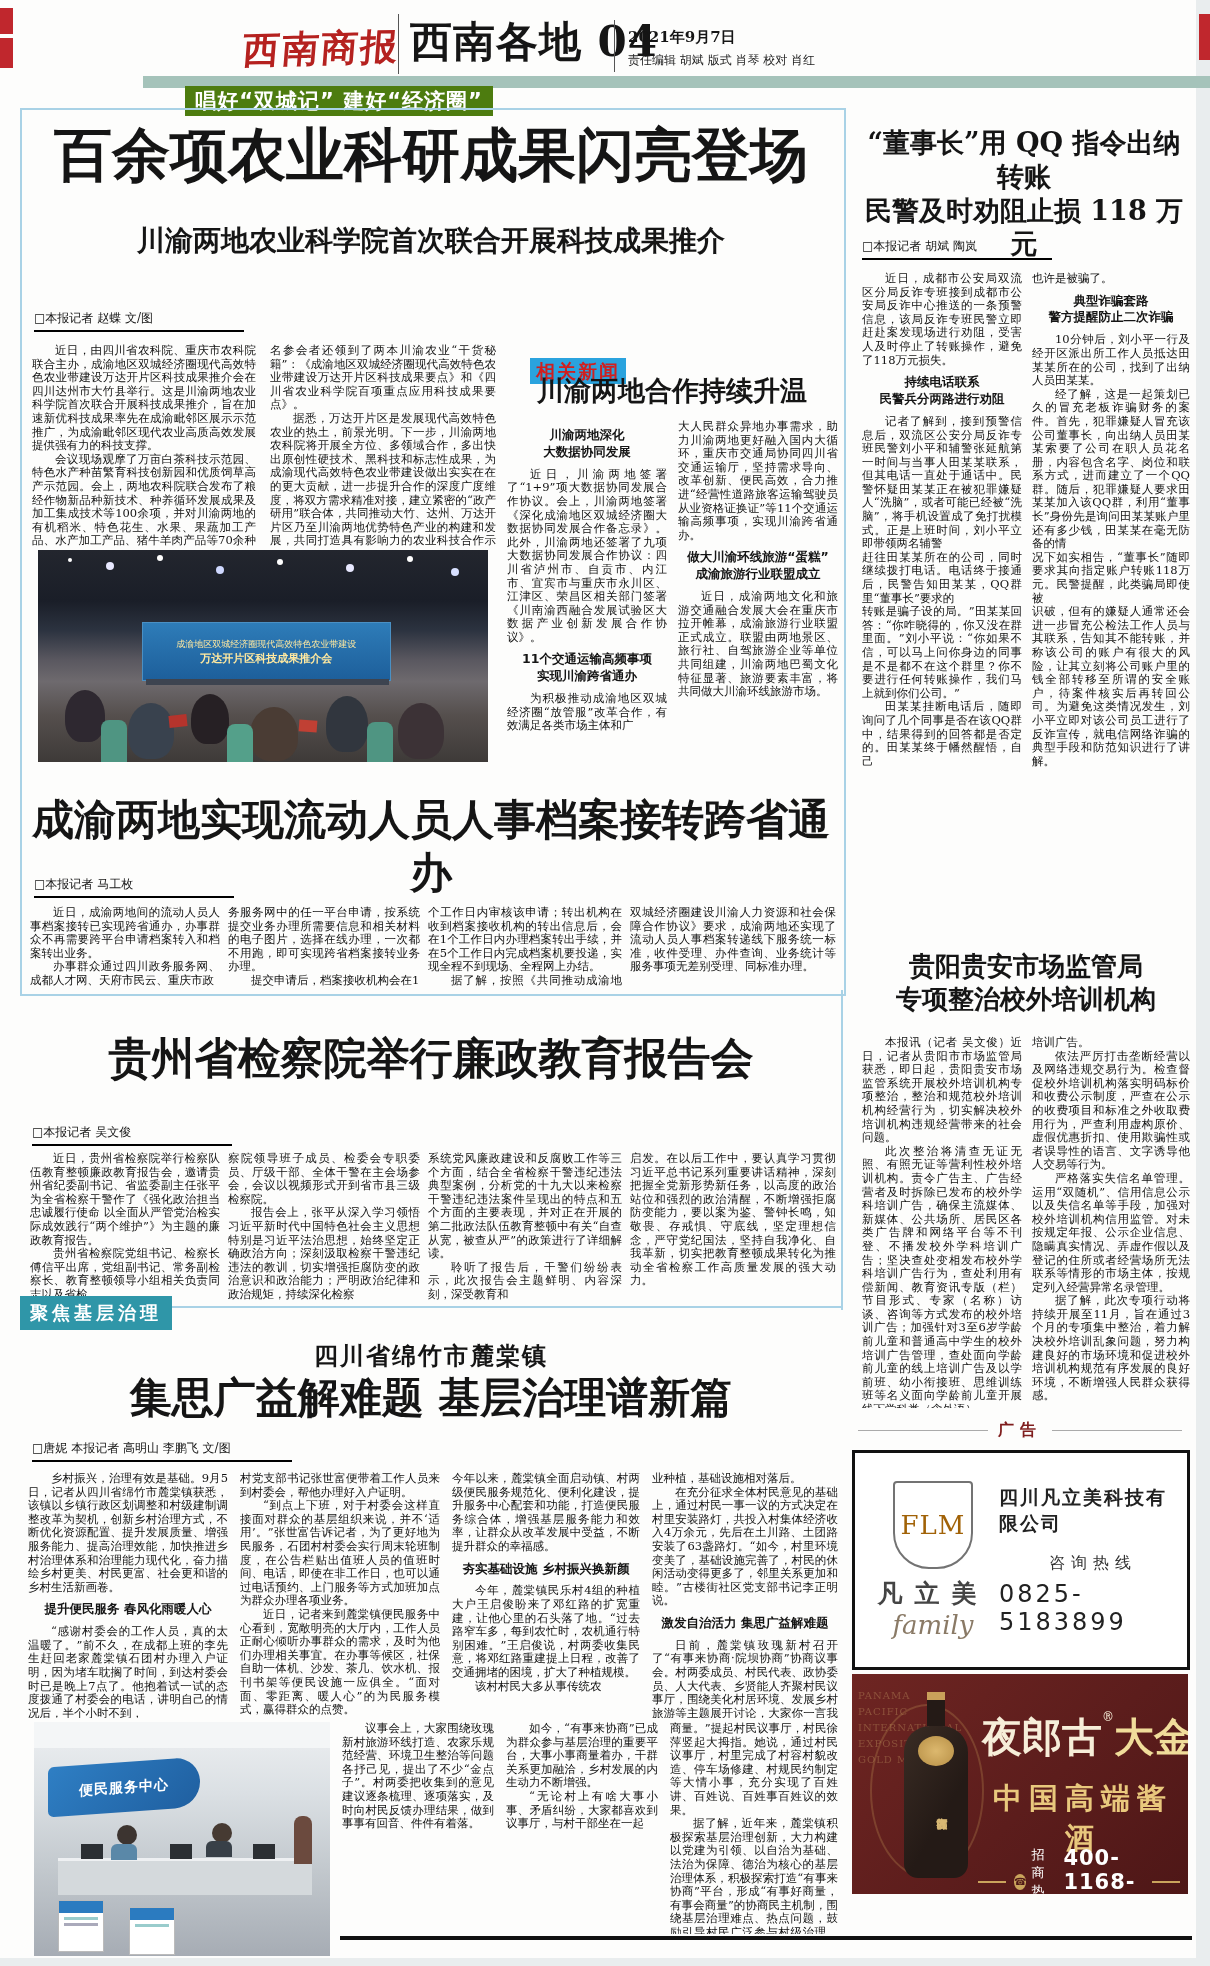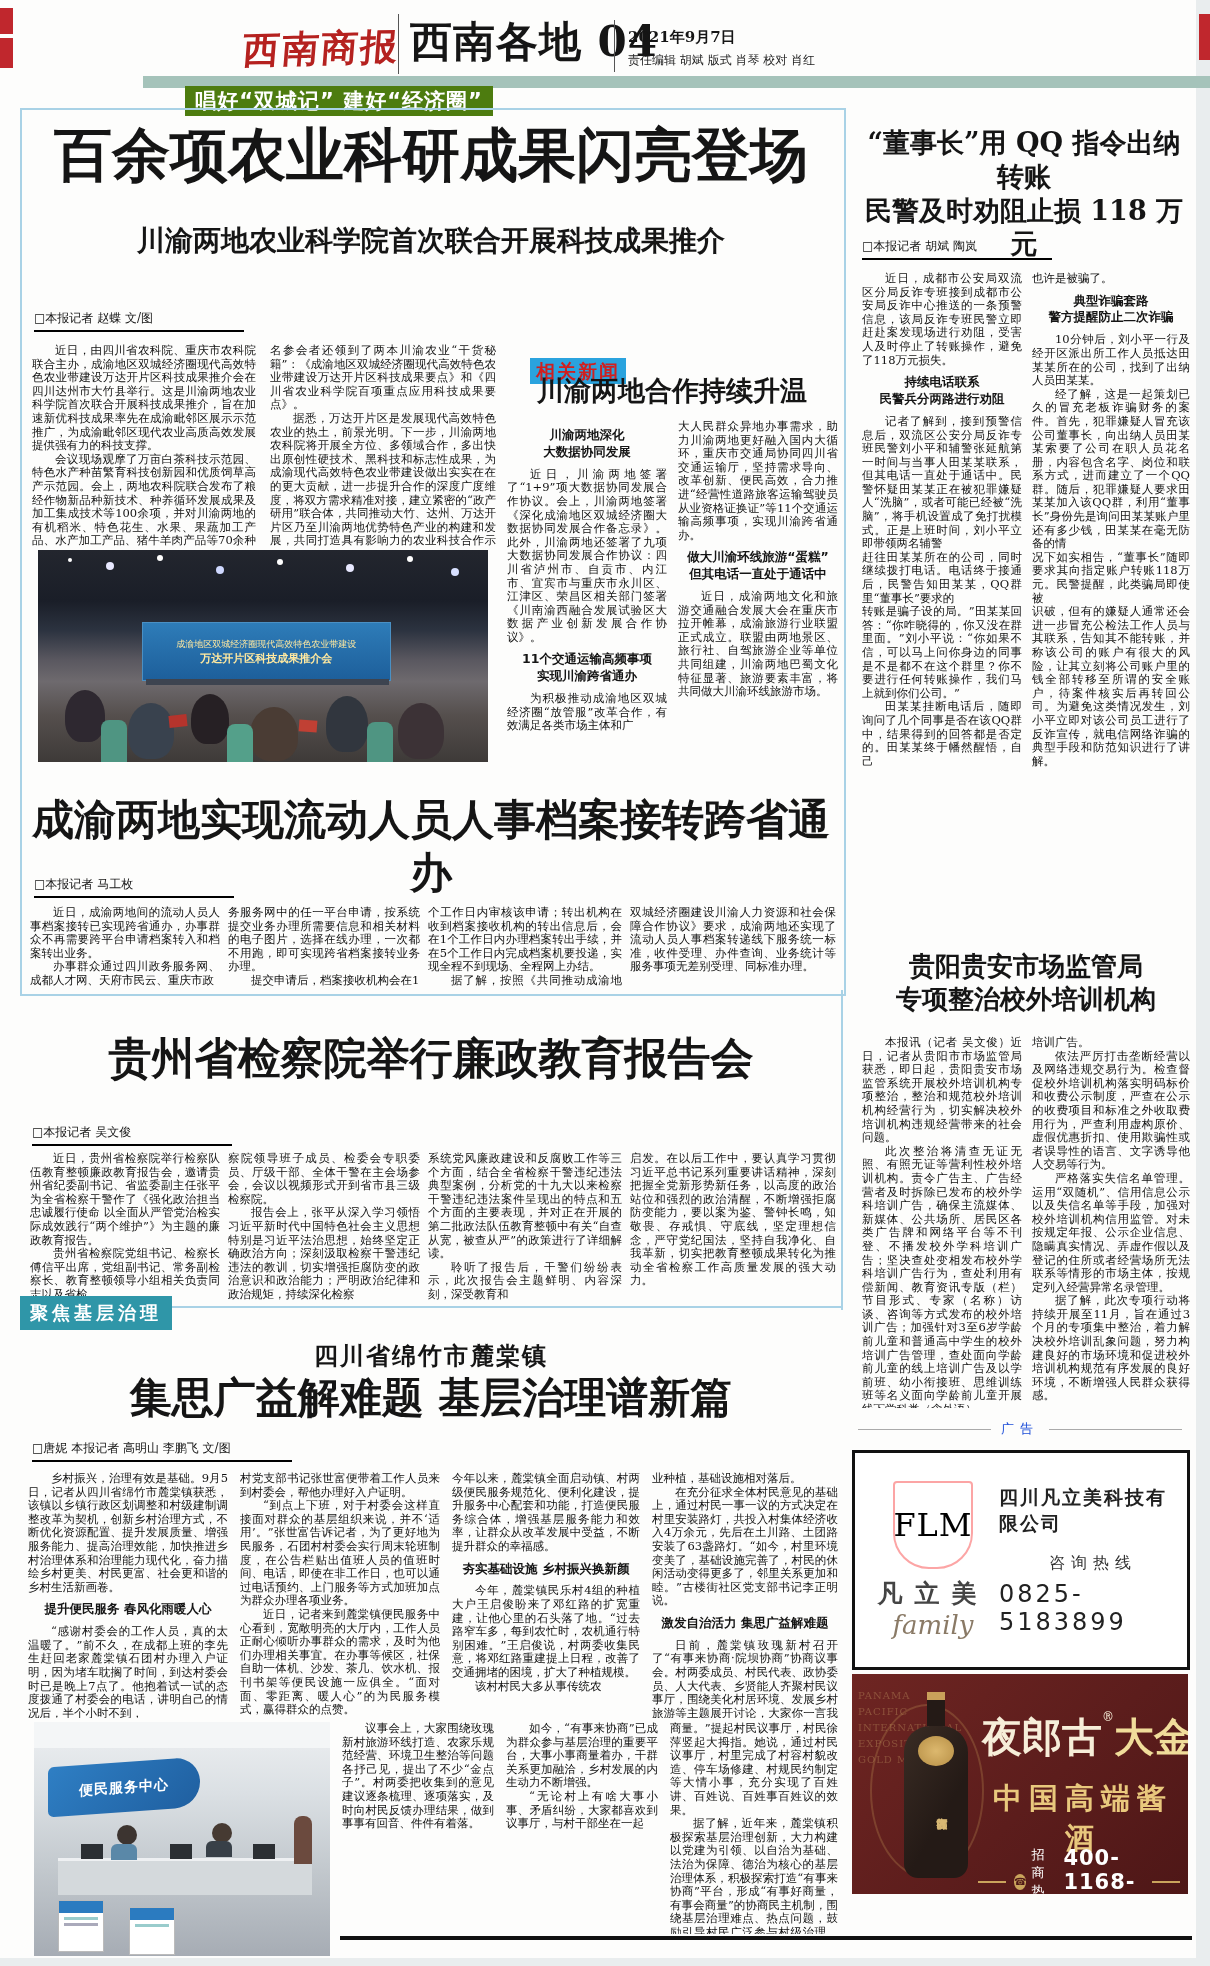--- a/index.html
+++ b/index.html
@@ -47,26 +47,26 @@
               background:linear-gradient(180deg,#2e7cb8,#1d5f9b);border:1px solid #4a90c4;
               display:flex;flex-direction:column;justify-content:center;align-items:center;}
   .ph1-screen .l1{font-size:9px;color:#ffe9a0;font-family:"DejaVu Sans",sans-serif;white-space:nowrap;}
   .ph1-screen .l2{font-size:11px;font-weight:bold;color:#ffe9a0;font-family:"DejaVu Sans",sans-serif;white-space:nowrap;}
   .photo2{background:linear-gradient(180deg,#eef0f2 0%,#dbe0e4 30%,#c3c9ce 62%,#a6acb4 100%);overflow:hidden;}
   .ph2-banner{position:absolute;left:14px;top:40px;width:152px;height:50px;
               background:linear-gradient(135deg,#2f7fc4,#1f5fa0);border-radius:8px 34px 34px 8px;
               transform:skewY(-4deg);color:#fff;font-weight:bold;font-size:14px;text-align:center;
               line-height:50px;font-family:"DejaVu Sans",sans-serif;letter-spacing:1px;}
   
-  .ad-div{display:flex;align-items:center;color:#1d4ed8;font-size:13px;letter-spacing:6px;font-family:"DejaVu Sans",sans-serif;}
+  .ad-div{display:flex;align-items:center;color:#7f1d1d;font-size:16px;letter-spacing:6px;font-family:"DejaVu Sans",sans-serif;font-weight:bold;}
   .ad-div:before,.ad-div:after{content:"";flex:1;border-top:1px solid #aaa;margin:0 10px;}
   .flm-box{border:3px solid #111;background:#fff;display:flex;align-items:center;}
-  .flm-shield{width:76px;height:84px;border:2px solid #fca5a5;border-radius:4px 4px 36px 36px;
+  .flm-shield{width:76px;height:84px;border:2px solid #737373;border-radius:4px 4px 36px 36px;
               display:flex;align-items:center;justify-content:center;
-              font-family:"DejaVu Serif",serif;font-size:32px;color:#000000;letter-spacing:1px;}
+              font-family:"DejaVu Serif",serif;font-size:26px;color:#a16207;letter-spacing:1px;}
   .flm-cn{font-size:25px;letter-spacing:12px;color:#444;font-weight:bold;margin-top:8px;}
   .flm-script{font-style:italic;font-size:26px;color:#8a7a66;font-family:"DejaVu Serif",serif;}
   .flm-company{font-size:19px;letter-spacing:2px;color:#222;font-weight:bold;}
   .flm-hot{font-size:16px;letter-spacing:6px;color:#333;margin-top:16px;}
   .flm-phone{font-size:24px;letter-spacing:3px;color:#222;margin-top:6px;font-family:"DejaVu Sans",sans-serif;}
   .ylg-box{background:linear-gradient(135deg,#6e2522 0%,#5c1d1c 55%,#4e1717 100%);overflow:hidden;}
   .ylg-brand{font-size:40px;font-weight:bold;color:#f7eed9;font-family:"DejaVu Serif",serif;}
   .ylg-award{font-size:40px;font-weight:900;color:#f0dc9a;font-family:"DejaVu Serif",serif;}
   .ylg-tag{border:1px solid rgba(233,200,125,.0);color:#e9c87d;font-size:29px;font-weight:bold;letter-spacing:7px;font-family:"DejaVu Sans",sans-serif;}
   .ylg-hot{color:#fff;font-size:13px;display:flex;align-items:center;font-family:"DejaVu Sans",sans-serif;}
@@ -136,21 +136,21 @@
     <div class="sub">川渝两地深化
 大数据协同发展</div>
     <p>近日，川渝两地签署了“1+9”项大数据协同发展合作协议。会上，川渝两地签署《深化成渝地区双城经济圈大数据协同发展合作备忘录》。此外，川渝两地还签署了九项大数据协同发展合作协议：四川省泸州市、自贡市、内江市、宜宾市与重庆市永川区、江津区、荣昌区相关部门签署《川南渝西融合发展试验区大数据产业创新发展合作协议》。</p>
     <div class="sub">11个交通运输高频事项
 实现川渝跨省通办</div>
     <p>为积极推动成渝地区双城经济圈“放管服”改革合作，有效满足各类市场主体和广</p>
   </div>
   <div class="abs col" style="left:678px;top:420px;width:160px;height:344px;">
     <p class="cont">大人民群众异地办事需求，助力川渝两地更好融入国内大循环，重庆市交通局协同四川省交通运输厅，坚持需求导向、改革创新、便民高效，合力推进“经营性道路旅客运输驾驶员从业资格证换证”等11个交通运输高频事项，实现川渝跨省通办。</p>
     <div class="sub">做大川渝环线旅游“蛋糕”
-但其电话一直处于通话中</div>
+成渝旅游行业联盟成立</div>
     <p>近日，成渝两地文化和旅游交通融合发展大会在重庆市拉开帷幕，成渝旅游行业联盟正式成立。联盟由两地景区、旅行社、自驾旅游企业等单位共同组建，川渝两地巴蜀文化特征显著、旅游要素丰富，将共同做大川渝环线旅游市场。</p>
   </div>
 
   <div class="abs hl-serif" style="left:28px;top:794px;width:806px;font-size:42px;">成渝两地实现流动人员人事档案接转跨省通办</div>
   <div class="abs byline" style="left:34px;top:876px;width:200px;">□本报记者 马工枚</div>
   <div class="abs col" style="left:30px;top:906px;width:190px;height:82px;">
     <p>近日，成渝两地间的流动人员人事档案接转已实现跨省通办，办事群众不再需要跨平台申请档案转入和档案转出业务。</p>
     <p>办事群众通过四川政务服务网、成都人才网、天府市民云、重庆市政</p>
   </div>
   <div class="abs col" style="left:228px;top:906px;width:192px;height:82px;">

